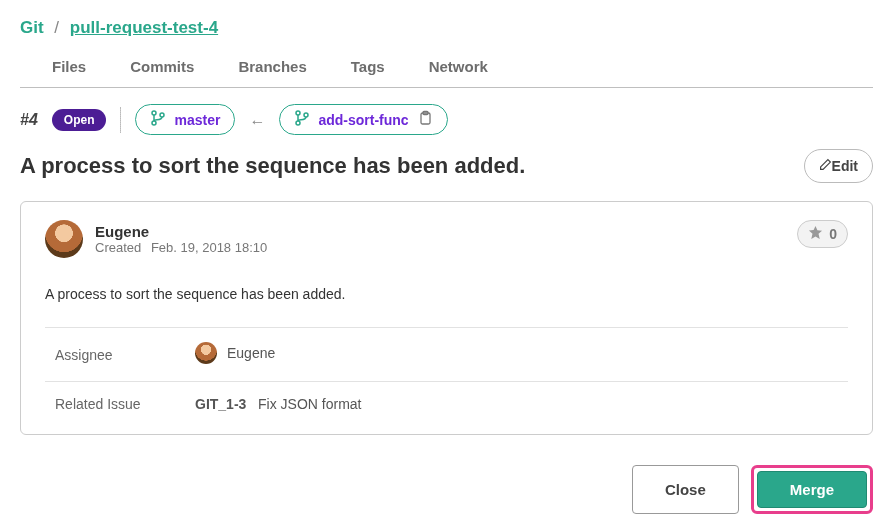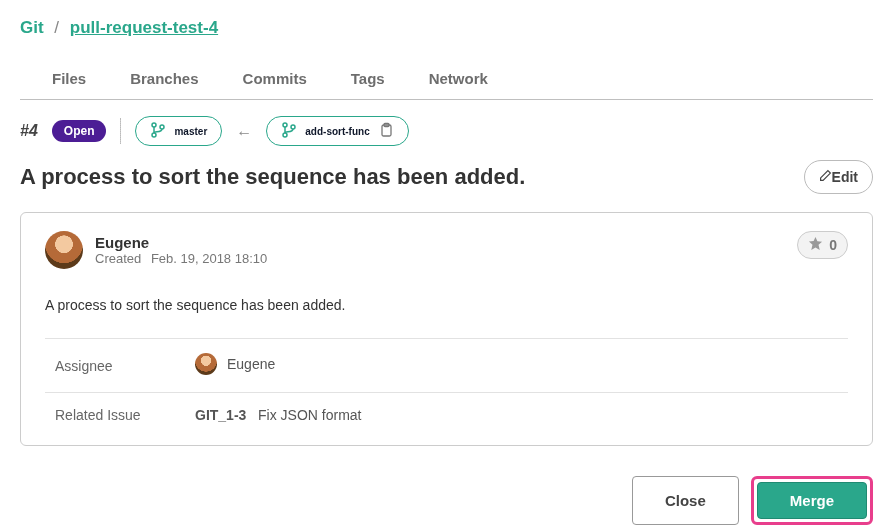--- a/index.html
+++ b/index.html
@@ -8,21 +8,21 @@
     background: #fff;
     color: #333;
     width: 893px;
     font-size: 14px;
   }
   .container { padding: 18px 20px 0 20px; }
   .breadcrumb {
     font-size: 17px;
     font-weight: 700;
     color: #2aa78b;
-    margin-bottom: 22px;
+    margin-bottom: 10px;
   }
   .breadcrumb .slash { color: #888; font-weight: 400; margin: 0 6px; }
   .breadcrumb .repo { text-decoration: underline; }
   a.nodeco { text-decoration: none; color: inherit; }
 
   
   .tabs {
     display: flex;
     border-bottom: 1px solid #bfbfbf;
     gap: 36px;
@@ -68,23 +68,23 @@
     padding: 4px 12px;
   }
   .vline { width: 1px; height: 26px; background: #ccc; border-left: 1px dotted #bbb; }
   .branch-pill {
     display: inline-flex;
     align-items: center;
     gap: 8px;
     border: 1px solid #2aa78b;
     border-radius: 18px;
     padding: 5px 14px;
-    color: #0f172a;
+    color: #6d28d9;
     font-weight: 600;
-    font-size: 10px;
+    font-size: 14px;
   }
   .arrow-left { color: #888; font-size: 16px; }
   .copy-icon { color:#777; }
   .branch-pill svg, .copy-icon svg { width:16px; height:16px; }
 
   .title-row {
     display: flex;
     align-items: center;
     justify-content: space-between;
     margin-bottom: 18px;
@@ -169,22 +169,22 @@
 <div class="container">
 
   <div class="breadcrumb">
     <a class="nodeco" href="#">Git</a>
     <span class="slash">/</span>
     <a class="nodeco repo" href="#">pull-request-test-4</a>
   </div>
 
   <div class="tabs">
     <div class="tab">Files</div>
+    <div class="tab">Commits</div>
     <div class="tab">Branches</div>
-    <div class="tab">Commits</div>
     <div class="tab">Tags</div>
     <div class="tab">Network</div>
   </div>
 
   <div class="pr-header">
     <span class="pr-num">#4</span>
     <span class="badge-open">Open</span>
     <span class="vline"></span>
 
     <span class="branch-pill">

